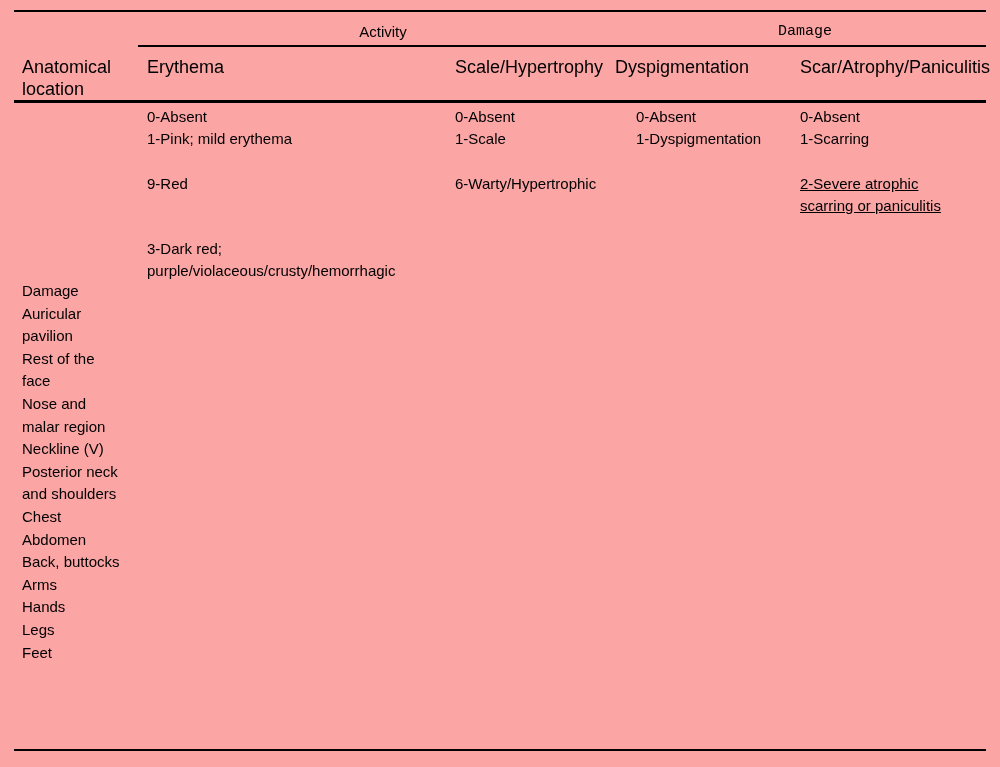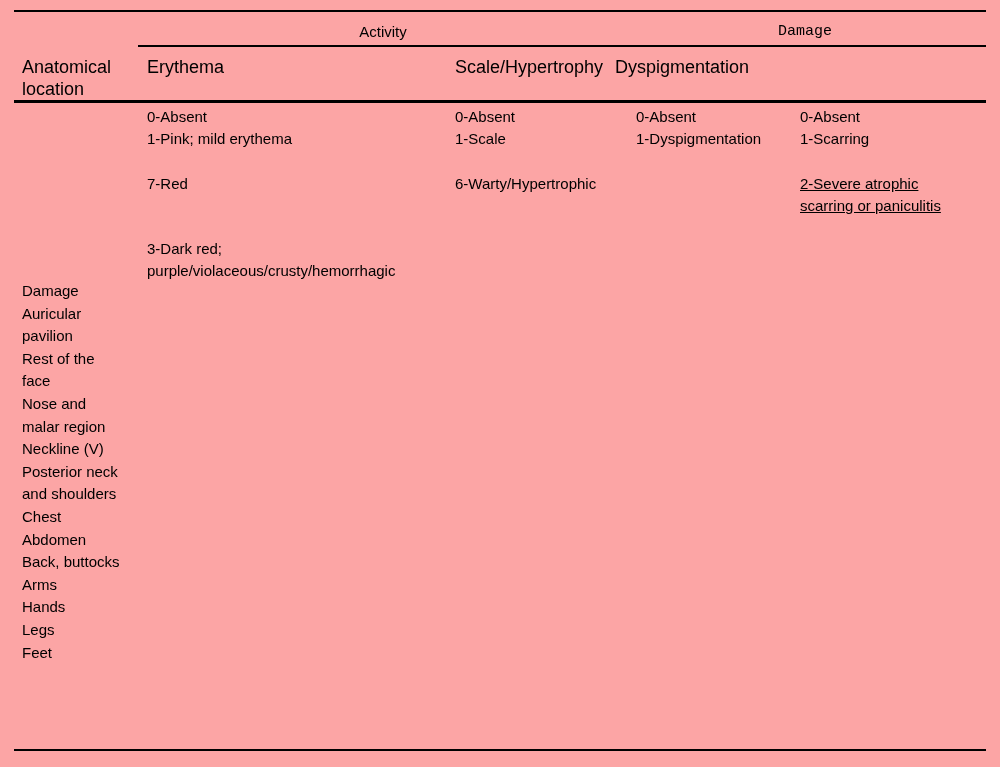--- a/index.html
+++ b/index.html
@@ -114,25 +114,26 @@
   <div class="rule" id="rule-head"></div>
   <div class="rule" id="rule-bottom"></div>
 
   <div class="group-label" id="group-activity">Activity</div>
   <div class="group-label" id="group-damage">Damage</div>
 
   <div class="col-head" id="head-anatomical">Anatomical location</div>
   <div class="col-head" id="head-erythema">Erythema</div>
   <div class="col-head" id="head-scale">Scale/Hypertrophy</div>
   <div class="col-head" id="head-dyspig">Dyspigmentation</div>
+  <div class="col-head" id="head-scar">Scar/Atrophy/Paniculitis</div>
 
   <div class="score-col" id="scores-erythema">
       <div class="score-item" style="top: 0px;">0-Absent</div>
       <div class="score-item" style="top: 22px;">1-Pink; mild erythema</div>
-      <div class="score-item" style="top: 67px;">7-Red</div>
+      <div class="score-item" style="top: 67px;">9-Red</div>
       <div class="score-item" style="top: 132px;">3-Dark red; purple/violaceous/crusty/hemorrhagic</div>
     </div>
   <div class="score-col" id="scores-scale">
       <div class="score-item" style="top: 0px;">0-Absent</div>
       <div class="score-item" style="top: 22px;">1-Scale</div>
       <div class="score-item" style="top: 67px;">6-Warty/Hypertrophic</div>
     </div>
   <div class="score-col" id="scores-dyspig">
       <div class="score-item" style="top: 0px;">0-Absent</div>
       <div class="score-item" style="top: 22px;">1-Dyspigmentation</div>

